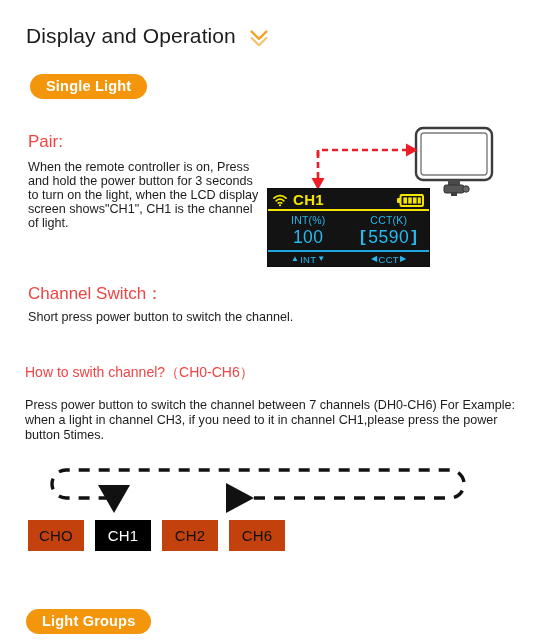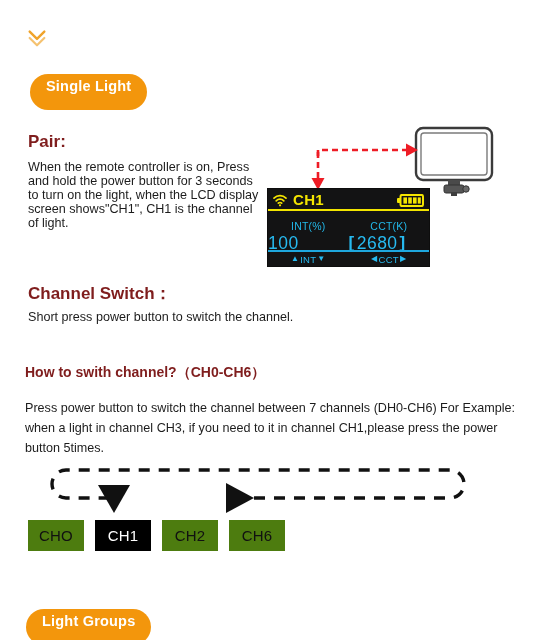--- a/index.html
+++ b/index.html
@@ -44,48 +44,48 @@
   .pill {
     position: absolute;
     display: inline-flex;
     align-items: center;
     justify-content: center;
     background: #f3960c;
     color: #ffffff;
     border-radius: 999px;
     font-size: 14.5px;
     font-weight: 700;
-    padding: 4px 16px 16px 16px;
+    padding: 4px 16px 5px 16px;
     letter-spacing: 0.2px;
     white-space: nowrap;
   }
   .pill-single-light { left: 30px; top: 74px; }
   .pill-light-groups { left: 26px; top: 609px; }
 
   
   .sec-head {
     position: absolute;
     font-size: 17px;
-    font-weight: 700;
-    color: #7f1d1d;
+    font-weight: 400;
+    color: #ef4444;
     white-space: nowrap;
   }
   .body-text {
     position: absolute;
     font-size: 12.6px;
     line-height: 14px;
     color: #1c1c1c;
   }
   .head-pair   { left: 28px; top: 132px; }
   .head-switch { left: 28px; top: 282px; }
   .head-how    { left: 25px; top: 364px; font-size: 14px; }
 
   .txt-pair   { left: 28px; top: 160px; width: 232px; }
   .txt-switch { left: 28px; top: 310px; width: 420px; }
-  .txt-how    { left: 25px; top: 398px; width: 500px; line-height: 20px; }
+  .txt-how    { left: 25px; top: 398px; width: 500px; line-height: 15px; }
 
   
   .light-panel {
     position: absolute;
     left: 414px;
     top: 126px;
     width: 82px;
     height: 70px;
   }
 
@@ -123,36 +123,36 @@
     color: #f4e500;
     font-size: 15px;
     font-weight: 700;
     letter-spacing: 0.3px;
     flex: 1 1 auto;
   }
   .lcd-batt { width: 27px; height: 13px; flex: 0 0 auto; }
 
   .lcd-labels {
     display: flex;
-    padding-top: 9px;
+    padding-top: 3px;
   }
   .lcd-labels > div {
     flex: 1;
     text-align: center;
     color: #22b7e8;
     font-size: 10.5px;
     letter-spacing: 0.2px;
   }
   .lcd-values {
     display: flex;
     padding-top: 1px;
   }
   .lcd-values > div {
     flex: 1;
-    text-align: left;
+    text-align: center;
     color: #27baf0;
     font-size: 17.5px;
     letter-spacing: 0.5px;
     position: relative;
   }
   .lcd-cct-wrap {
     display: inline-flex;
     align-items: center;
     gap: 2px;
   }
@@ -207,27 +207,28 @@
   .ch-chip {
     width: 56px;
     height: 31px;
     display: flex;
     align-items: center;
     justify-content: center;
     font-size: 15px;
     letter-spacing: 0.2px;
     box-sizing: border-box;
   }
-  .ch-chip.off { background: #4d7c0f; color: #111111; }
+  .ch-chip.off { background: #c2410c; color: #111111; }
   .ch-chip.on  { background: #000000; color: #ffffff; }
 </style>
 </head>
 <body>
 
 <div class="page-header">
+  <div class="page-title">Display and Operation</div>
   <span class="chevron-dbl">
     <svg viewBox="0 0 24 24" width="22" height="22" aria-hidden="true">
       <polyline points="4,5 12,13 20,5" fill="none" stroke="#f0a32a" stroke-width="2.6" stroke-linecap="round" stroke-linejoin="round"></polyline>
       <polyline points="4,12 12,20 20,12" fill="none" stroke="#f5c270" stroke-width="2.4" stroke-linecap="round" stroke-linejoin="round"></polyline>
     </svg>
   </span>
 </div>
 
 <div class="pill pill-single-light">Single Light</div>
 <div class="pill pill-light-groups">Light Groups</div>
@@ -281,21 +282,21 @@
   <div class="lcd-labels">
     <div>INT(%)</div>
     <div>CCT(K)</div>
   </div>
 
   <div class="lcd-values">
     <div>100</div>
     <div>
       <span class="lcd-cct-wrap">
         <span class="brk">[</span>
-        <span>2680</span>
+        <span>5590</span>
         <span class="brk">]</span>
       </span>
     </div>
   </div>
 
   <div class="lcd-bottombar">
     <div>
       <span class="tri">▲</span>
       <span>INT</span>
       <span class="tri">▼</span>

